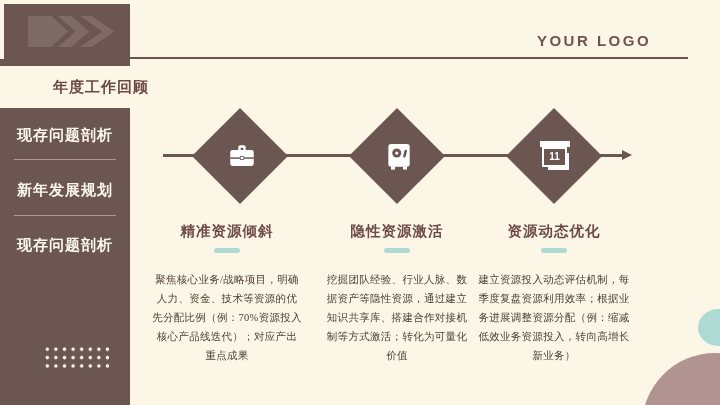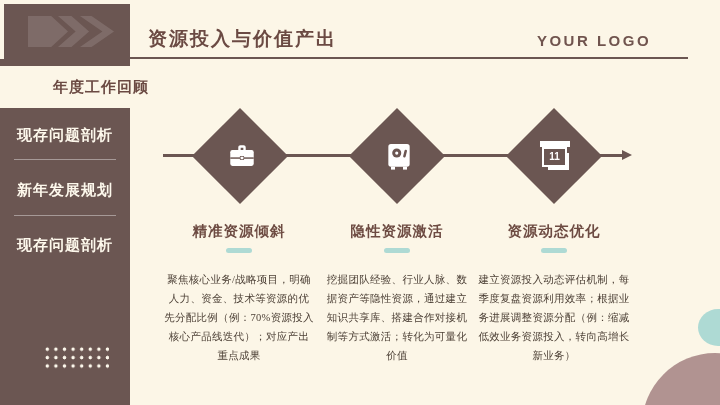--- a/index.html
+++ b/index.html
@@ -59,21 +59,21 @@
   
   .cal{position:relative;width:32px;height:31px;}
   .cal-back{position:absolute;left:8px;top:12px;width:21px;height:17px;background:#fff;}
   .cal-page{position:absolute;left:2px;top:6px;width:21px;height:16px;background:#6b5652;
             border:2.5px solid #fff;display:flex;align-items:center;justify-content:center;
             color:#fff;font-size:10px;font-weight:bold;}
   .cal-top{position:absolute;left:0;top:0;width:30px;height:6.5px;background:#fff;}
 
   
   .col{position:absolute;top:222px;text-align:center;}
-  .col.c1{left:164px;width:150px;}
+  .col.c1{left:152px;width:150px;}
   .col.c2{left:322px;width:150px;}
   .col.c3{left:477px;width:154px;}
   .col h3{margin:0;font-size:14.5px;font-weight:bold;color:#6d4b42;letter-spacing:1px;}
   .accent-bar{width:26px;height:5px;border-radius:2.5px;background:#aedad4;margin:7px auto 0;}
   .col p{margin:18px 0 0;font-size:10.5px;line-height:1.8;color:#4b3f35;
          font-family:"Liberation Serif",serif;letter-spacing:0.3px;}
 </style>
 </head>
 <body>
 
@@ -81,21 +81,20 @@
 
   <div class="circle teal"></div>
   <div class="circle rose"></div>
 
   <div class="hdr-block">
     <span class="chev c1"></span>
     <span class="chev c2"></span>
     <span class="chev c3"></span>
   </div>
 
-  <div class="page-title">资源投入与价值产出</div>
   <div class="hdr-rule"></div>
   <div class="logo">YOUR LOGO</div>
 
   <div class="sidebar">
     <div class="side-item active">
       <span>年度工作回顾</span>
     </div>
     <div class="side-item i2">
       <span>现存问题剖析</span>
     </div>

